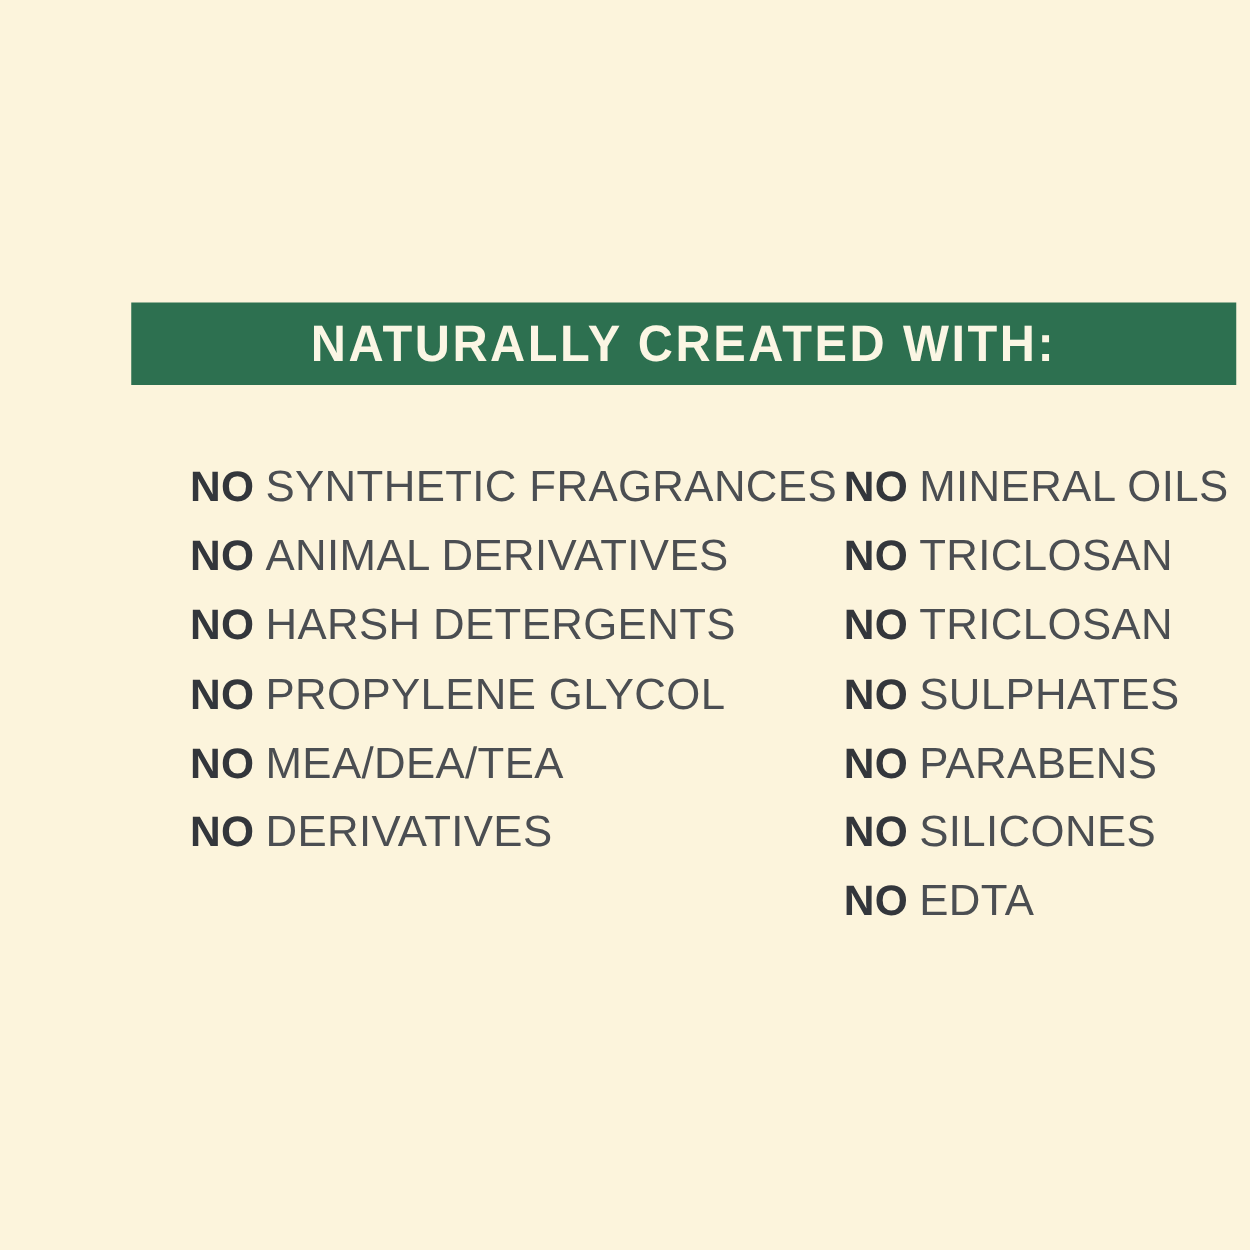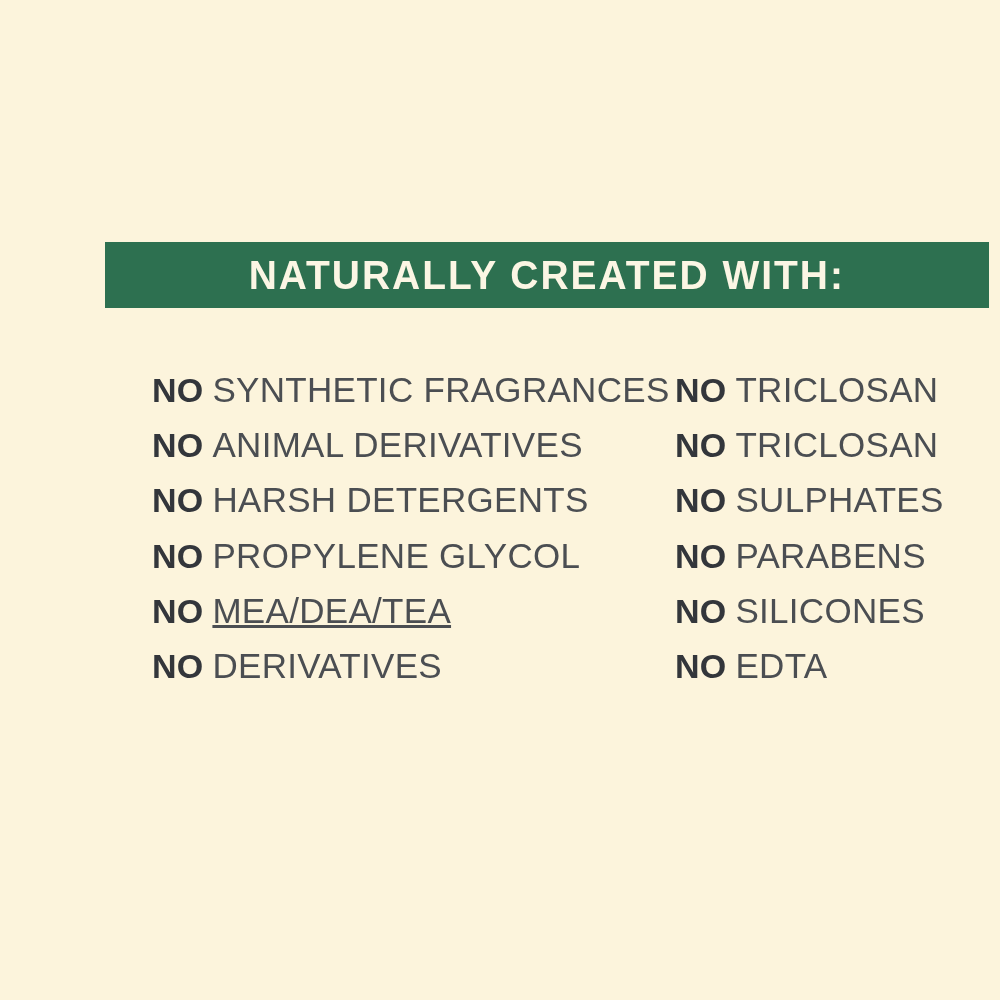--- a/index.html
+++ b/index.html
@@ -111,28 +111,31 @@
       <div class="no-item">
         <span class="no-prefix" style="color: rgb(51, 54, 59);">NO</span><span class="no-text" style="color: rgb(75, 78, 82);">ANIMAL DERIVATIVES</span>
       </div>
       <div class="no-item">
         <span class="no-prefix" style="color: rgb(51, 54, 59);">NO</span><span class="no-text" style="color: rgb(75, 78, 82);">HARSH DETERGENTS</span>
       </div>
       <div class="no-item">
         <span class="no-prefix" style="color: rgb(51, 54, 59);">NO</span><span class="no-text" style="color: rgb(75, 78, 82);">PROPYLENE GLYCOL</span>
       </div>
       <div class="no-item">
-        <span class="no-prefix" style="color: rgb(51, 54, 59);">NO</span><span class="no-text" style="color: rgb(75, 78, 82); text-decoration: underline;">MEA/DEA/TEA</span>
+        <span class="no-prefix" style="color: rgb(51, 54, 59);">NO</span><span class="no-text" style="color: rgb(75, 78, 82);">MEA/DEA/TEA</span>
       </div>
       <div class="no-item">
         <span class="no-prefix" style="color: rgb(51, 54, 59);">NO</span><span class="no-text" style="color: rgb(75, 78, 82);">DERIVATIVES</span>
       </div>
     </div>
 
     <div id="column-right" class="no-column">
+      <div class="no-item">
+        <span class="no-prefix" style="color: rgb(51, 54, 59);">NO</span><span class="no-text" style="color: rgb(75, 78, 82);">MINERAL OILS</span>
+      </div>
       <div class="no-item">
         <span class="no-prefix" style="color: rgb(51, 54, 59);">NO</span><span class="no-text" style="color: rgb(75, 78, 82);">TRICLOSAN</span>
       </div>
       <div class="no-item">
         <span class="no-prefix" style="color: rgb(51, 54, 59);">NO</span><span class="no-text" style="color: rgb(75, 78, 82);">TRICLOSAN</span>
       </div>
       <div class="no-item">
         <span class="no-prefix" style="color: rgb(51, 54, 59);">NO</span><span class="no-text" style="color: rgb(75, 78, 82);">SULPHATES</span>
       </div>
       <div class="no-item">

